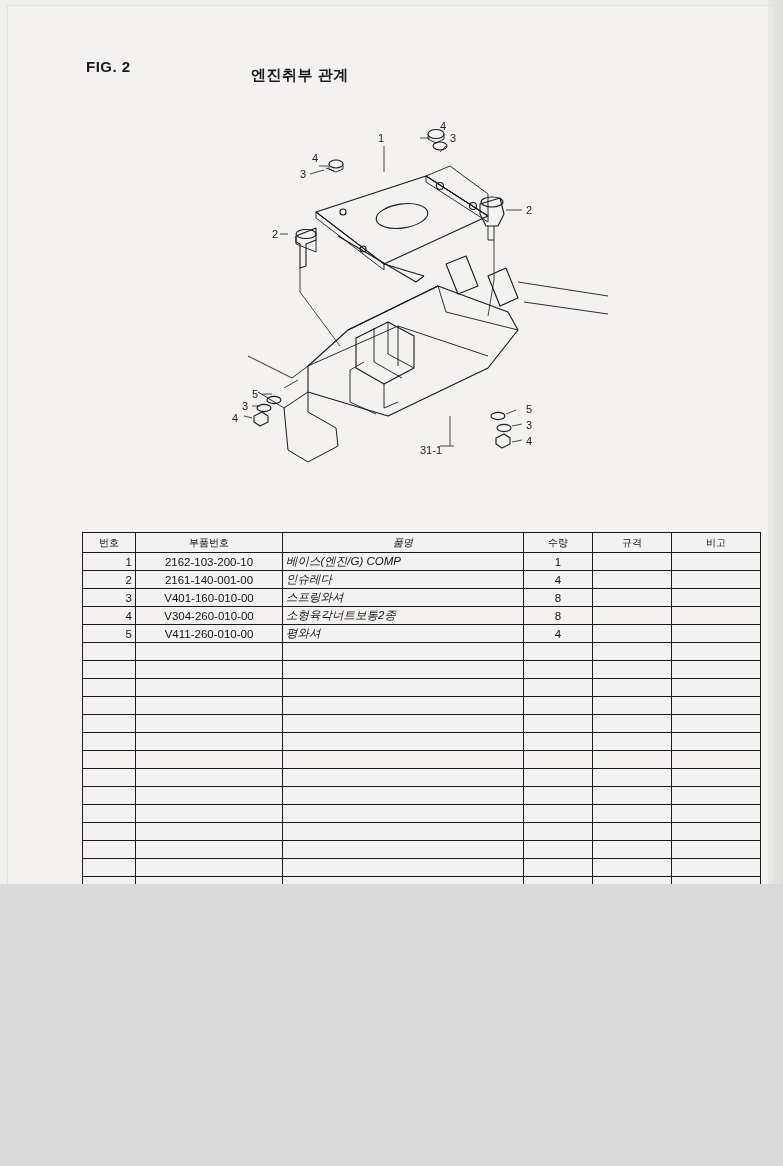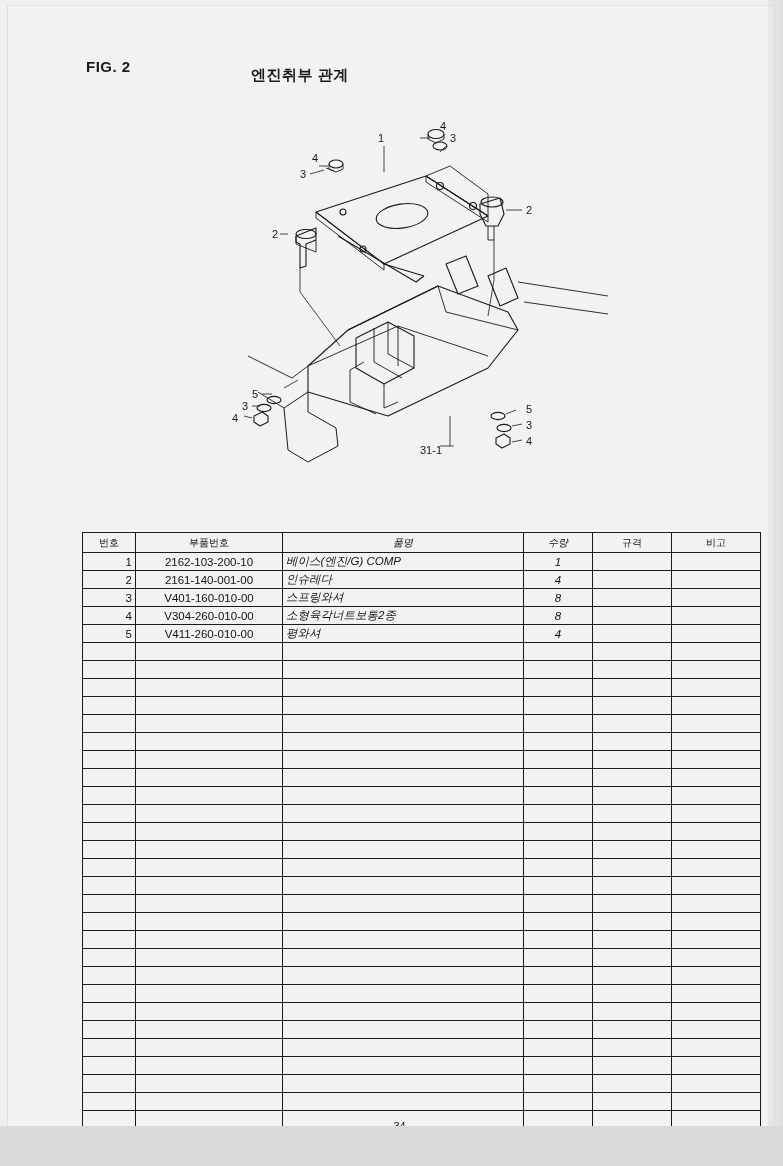--- a/index.html
+++ b/index.html
@@ -10,21 +10,21 @@
     width: 783px;
     height: 1166px;
     background: #d9d9d9;
     font-family: "Liberation Sans", sans-serif;
   }
   .page {
     position: absolute;
     left: 0;
     top: 0;
     width: 783px;
-    height: 1126px;
+    height: 884px;
     background: #efefed;
     overflow: hidden;
   }
   .paper {
     position: absolute;
     left: 8px;
     top: 6px;
     width: 766px;
     height: 1140px;
     background: #f3f2f0;
@@ -89,21 +89,21 @@
     white-space: nowrap;
   }
   .parts-table thead th {
     text-align: center;
     height: 19px;
     font-size: 10px;
   }
   .col-no    { width: 46px;  text-align: right; }
   .col-part  { width: 140px; text-align: center; }
   .col-name  { width: 234px; text-align: left; font-style: italic; }
-  .col-qty   { width: 62px;  text-align: center; font-style: italic; }
+  .col-qty   { width: 62px;  text-align: center; }
   .col-spec  { width: 72px;  text-align: center; }
   .col-remark{ width: 82px;  text-align: center; }
 
   .parts-table tbody tr.empty td { height: 17px; }
 
   .page-number {
     position: absolute;
     left: 0;
     top: 1114px;
     width: 783px;

